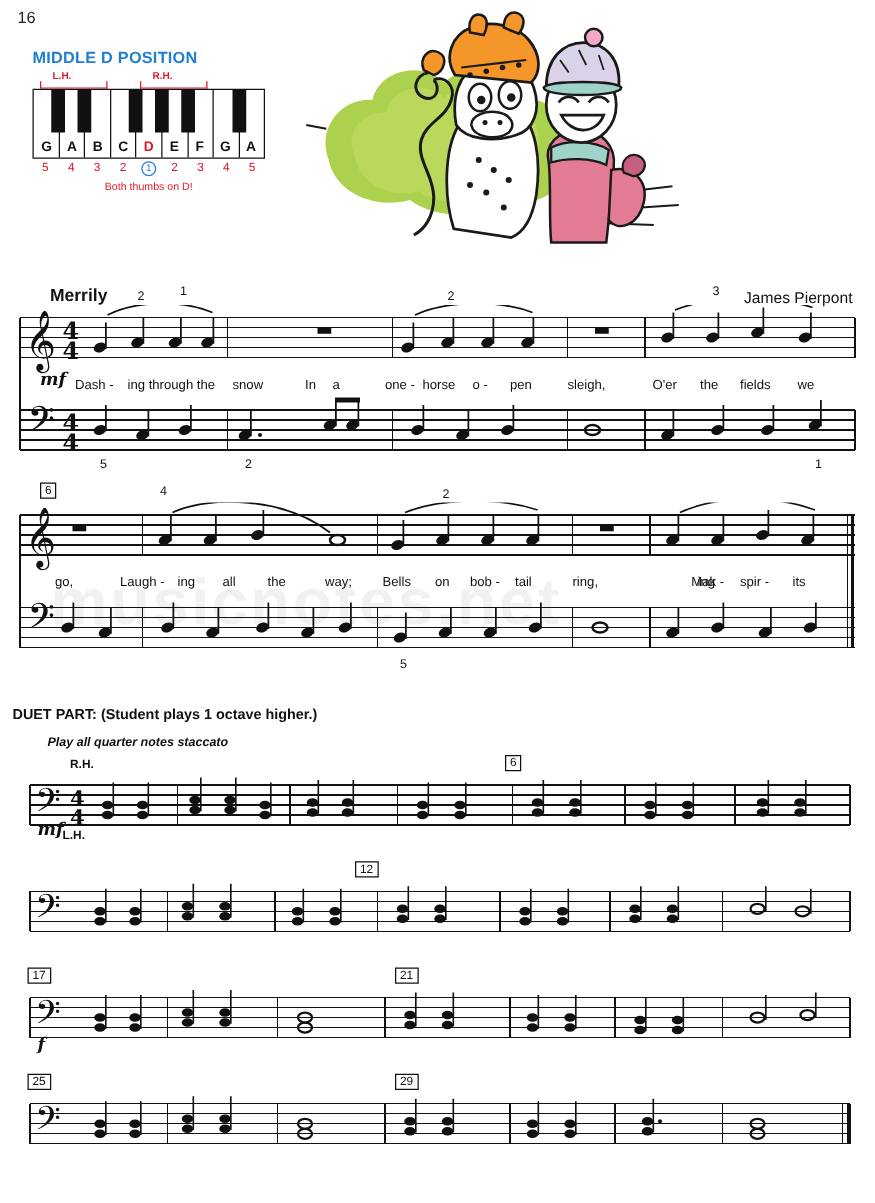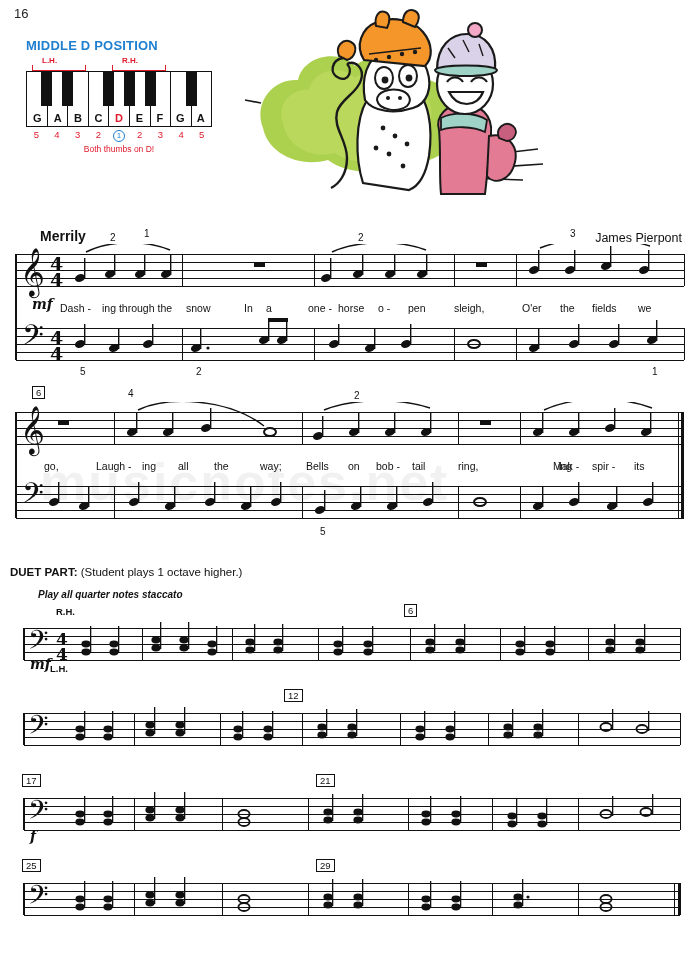--- a/index.html
+++ b/index.html
@@ -208,21 +208,21 @@
   }
 
   
   .duet-head {
     position: absolute;
     left: 10px;
     top: 566px;
     font-size: 11.5px;
     font-weight: bold;
   }
-  .duet-head .normal { font-weight: normal; }
+  .duet-head .normal { font-weight: bold; }
   .duet-sub {
     position: absolute;
     left: 38px;
     top: 589px;
     font-size: 10px;
     font-style: italic;
     font-weight: bold;
   }
   .hand-tag {
     position: absolute;

